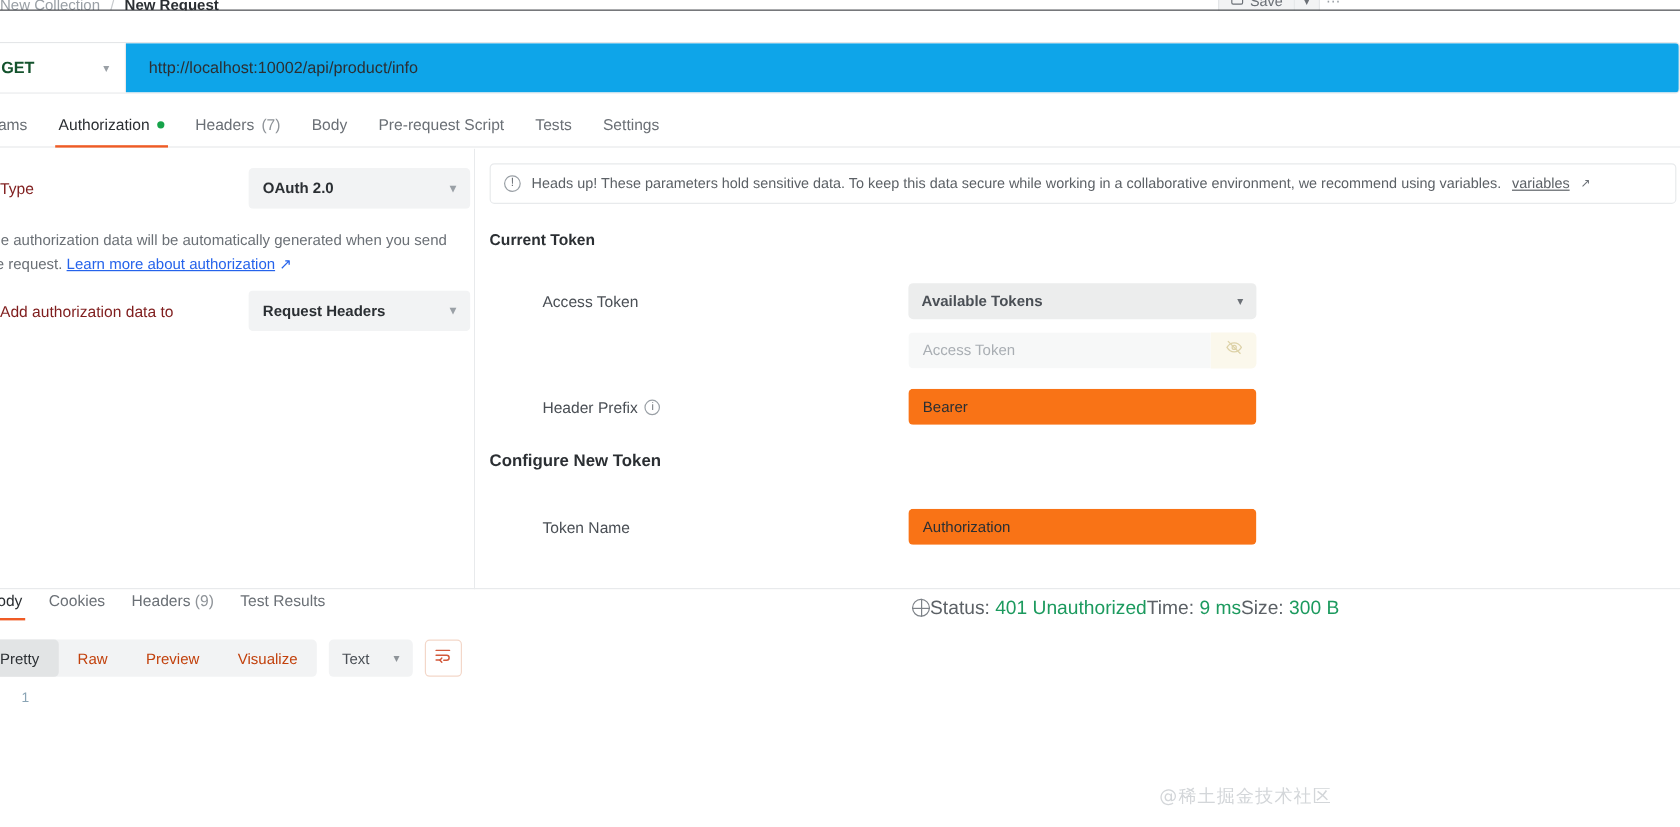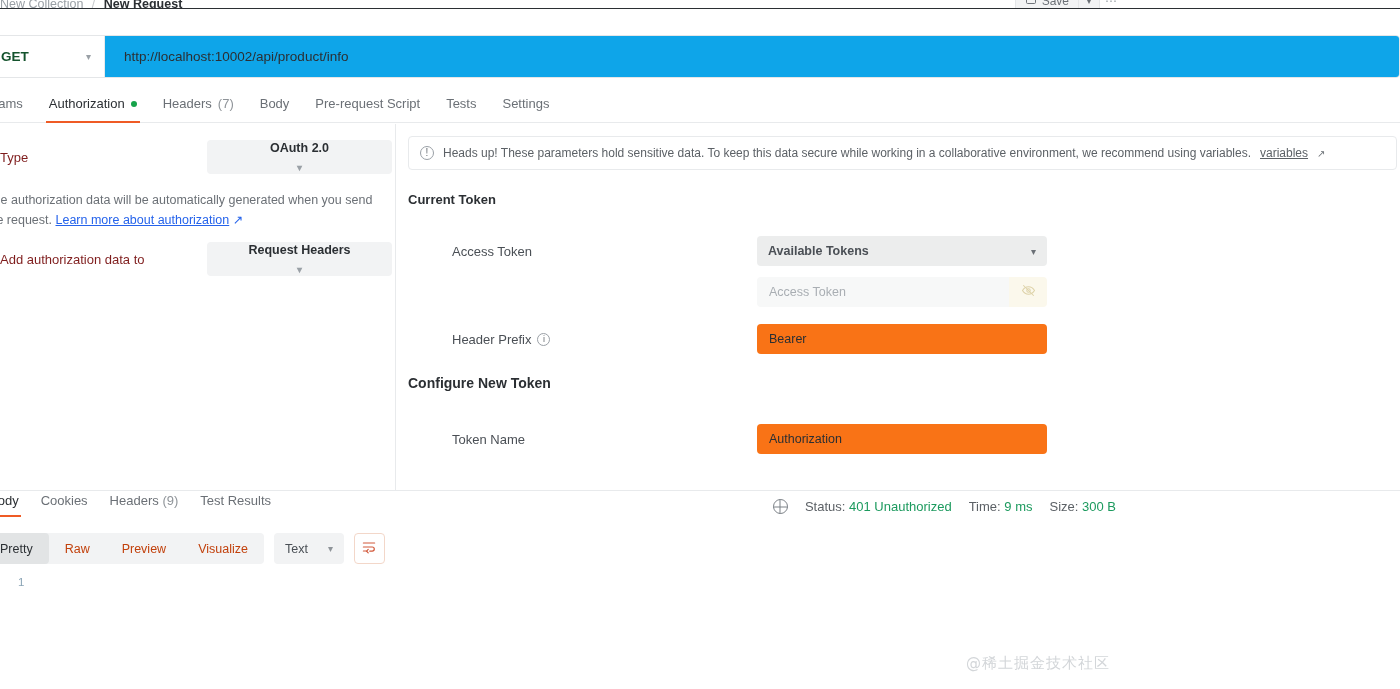--- a/index.html
+++ b/index.html
@@ -79,21 +79,21 @@
 
   
   .panes { position: absolute; left: 0; top: 124px; width: 1400px; height: 367px; display: flex; }
   .pane-left { width: 396px; position: relative; border-right: 1px solid #e8eaec; background:#fff; }
   .pane-right { flex: 1; position: relative; background: #fff; padding-left: 12px; }
   .lbl { font-size: 13px; color: #7f1d1d; }
 
   .field-select {
     background: #f2f3f4; border: 1px solid transparent; border-radius: 4px;
     height: 34px; display: flex; align-items: center; justify-content: space-between;
-    padding: 0 11px; font-size: 12.5px; color: #2b2f33; font-weight: bold; flex-direction: column;
+    padding: 0 11px; font-size: 12.5px; color: #2b2f33; font-weight: bold;
   }
   .field-select .cv { color: #9aa0a6; font-size: 10px; }
 
   .type-row { position: absolute; left: -90px; top: 16px; width: 486px; padding-left: 90px; display:flex; align-items:center; }
   .type-row .lbl { width: 110px; }
   .type-row .field-select { width: 185px; margin-left: 97px; }
 
   .helptext {
     position: absolute; left: -14px; top: 66px; width: 404px;
     font-size: 12.5px; line-height: 1.62; color: #6b7076;
@@ -152,22 +152,22 @@
   .stab.active::after { content:""; position:absolute; left:0; right:0; bottom:0; height:2px; background:#ef5b25; }
 
   
   .resp-divider { position: absolute; left: 0; top: 490px; width: 1400px; height: 1px; background: #e8eaec; }
   .resp-tabs { position: absolute; left: -22px; top: 493px; display: flex; align-items: flex-end; }
   .ptab { position: relative; padding: 0 11px 9px 11px; font-size: 13px; color: #6b7076; white-space: nowrap; }
   .ptab.active { color: #2b2f33; }
   .ptab.active::after { content:""; position:absolute; left:9px; right:9px; bottom:0; height:2px; background:#ef5b25; }
 
   .status-line {
-    position: absolute; right: 14px; top: 499px; display: flex; gap: 17px;
-    font-size: 13px; color: #5c6166;
+    position: absolute; right: 14px; top: 499px; display: flex; 
+    font-size: 16px; color: #5c6166;
   }
   .globe {
     width: 15px; height: 15px; border-radius: 50%; border: 1.3px solid #7d8288; position: relative;
   }
   .globe::before { content:""; position:absolute; left:50%; top:-1.3px; bottom:-1.3px; width:0; border-left:1.3px solid #7d8288; transform: translateX(-50%); }
   .globe::after { content:""; position:absolute; top:50%; left:-1.3px; right:-1.3px; height:0; border-top:1.3px solid #7d8288; transform: translateY(-50%); }
   .sv { color: #1c9a5e; }
 
   .view-bar { position: absolute; left: -16px; top: 533px; display: flex; align-items: center; gap: 10px; }
   .seg { background: #f2f3f4; border-radius: 4px; display: flex; height: 31px; align-items: stretch; }

